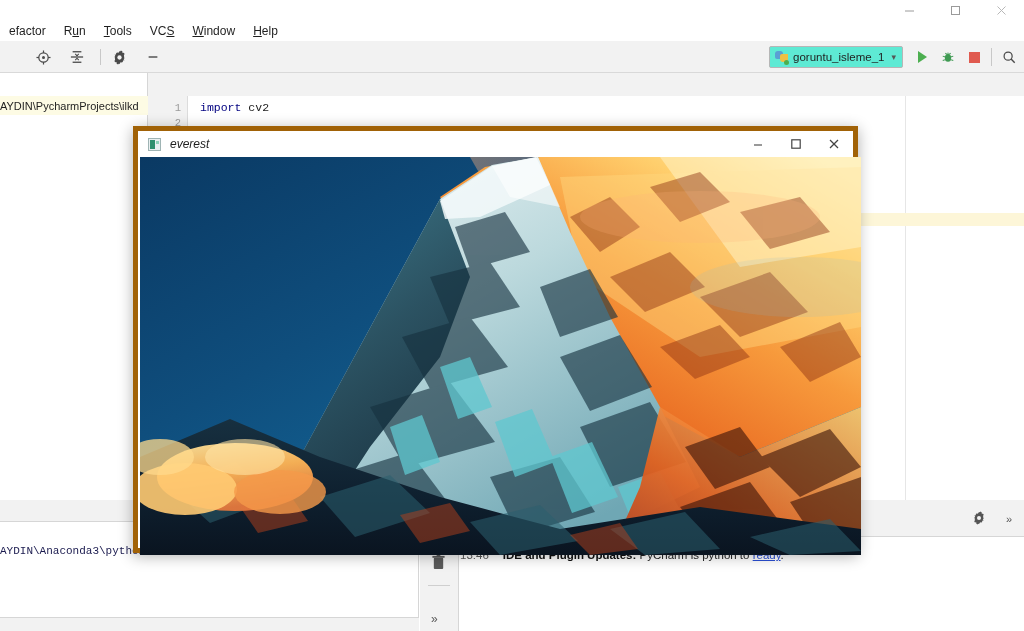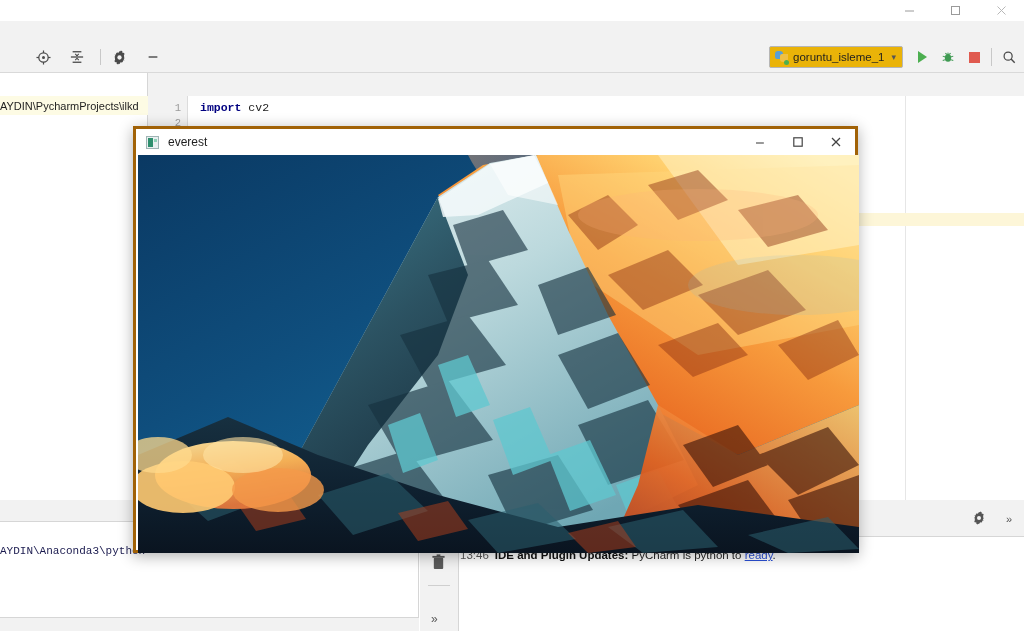--- a/index.html
+++ b/index.html
@@ -53,21 +53,21 @@
     background: #f2f2f2; border-bottom: 1px solid #d9d9d9;
   }
   .tb-left { position: absolute; left: 0; top: 0; height: 32px; display: flex; align-items: center; }
   .tb-ico { width: 26px; height: 26px; display: flex; align-items: center; justify-content: center; color: #4a4a4a; }
   .tb-sep { width: 1px; height: 16px; background: #c8c8c8; margin: 0 5px; }
 
   .tb-right { position: absolute; right: 0; top: 0; height: 32px; display: flex; align-items: center; padding-right: 2px; }
   .runcfg {
     display: flex; align-items: center; gap: 5px;
     height: 22px; padding: 0 6px 0 5px;
-    background: #eab308; border: 1px solid #b6b6b6; border-radius: 2px;
+    background: #5eead4; border: 1px solid #b6b6b6; border-radius: 2px;
     font-size: 11.5px; color: #1f1f1f; white-space: nowrap;
   }
   .py-ico { width: 13px; height: 13px; position: relative; flex: 0 0 13px; }
   .py-ico .a { position:absolute; left:0; top:0; width:8px; height:8px; border-radius:3px 3px 0 2px; background:#5a9fd4; }
   .py-ico .b { position:absolute; right:0; bottom:2px; width:8px; height:8px; border-radius:2px 0 3px 3px; background:#f0c043; }
   .py-ico .dot { position:absolute; right:-1px; bottom:-1px; width:5px; height:5px; border-radius:50%; background:#4caf50; }
   .chev { color:#555; font-size: 9px; margin-left: 2px; }
 
   .run-btn { width: 26px; height: 26px; display:flex; align-items:center; justify-content:center; }
   .play-tri { width: 0; height: 0; border-left: 9px solid #4caf50; border-top: 6px solid transparent; border-bottom: 6px solid transparent; }
@@ -108,21 +108,21 @@
     background: #f2f2f2; border-right: 1px solid #dcdcdc;
   }
   .ln {
     position: absolute; right: 6px; font-size: 10.5px; color: #999999;
     font-family: "Liberation Mono", monospace;
   }
   .code-line {
     position: absolute; left: 52px; font-size: 11.5px;
     font-family: "Liberation Mono", monospace; white-space: pre;
   }
-  .kw { color: #000080; font-weight: bold; }
+  .kw { color: #000080; font-weight: normal; }
   .pln { color: #1a1a1a; }
   .margin-guide { position: absolute; left: 757px; top: 0; width: 1px; height: 100%; background: #e6e6e6; }
   .hl-line { position: absolute; left: 41px; right: 0; height: 13px; background: #fdf6d8; }
 
   
   .bottom-split { position: absolute; left: 0; right: 0; bottom: 0; height: 131px; background: #ffffff; }
 
   .console-pane {
     position: absolute; left: 0; top: 0; width: 419px; height: 131px;
     background: #ffffff; border-right: 1px solid #d6d6d6;
@@ -151,30 +151,31 @@
   .el-gear { position: absolute; right: 38px; top: 11px; color: #555; }
   .el-hide { position: absolute; right: 12px; top: 13px; color: #555; font-size: 11px; }
   .el-sidebar {
     position: absolute; left: 0; top: 37px; width: 39px; bottom: 0;
     background: #f2f2f2; border-right: 1px solid #d6d6d6;
   }
   .el-sb-ico { position: absolute; left: 11px; color: #5a5a5a; }
   .el-sb-div { position: absolute; left: 8px; width: 22px; height: 1px; background: #cfcfcf; }
   .el-body { position: absolute; left: 40px; top: 37px; right: 0; bottom: 0; background: #ffffff; }
   .el-entry { position: absolute; left: 0; top: 12px; font-size: 11.5px; color: #1f1f1f; white-space: nowrap; }
-  .el-time { color: #5a5a5a; margin-right: 6px; }
+  .el-time { color: #5a5a5a; margin-right: 14px; }
   .el-cat { font-weight: bold; color: #111; }
   .el-link { color: #2a4fd6; text-decoration: underline; }
 
   
   .everest-win {
     position: absolute; left: 133px; top: 126px; width: 725px; height: 427px;
     background: #ffffff;
-    border: 3px solid #a16207;
+    border: 5px solid #a16207;
     box-shadow: 0 3px 14px rgba(0,0,0,.32);
+    font-style: italic;
   }
   .ev-titlebar {
     position: absolute; left: 0; top: 0; right: 0; height: 26px;
     background: #ffffff; display: flex; align-items: center;
   }
   .ev-icon {
     width: 13px; height: 13px; margin-left: 10px; flex: 0 0 13px;
     background: #e9eff0; border: 1px solid #9fb4b4; position: relative;
   }
   .ev-icon::before { content:""; position:absolute; left:1px; top:1px; width:5px; height:9px; background:#2f8f6e; }
@@ -210,20 +211,28 @@
         </div>
         <div class="win-btn">
           <svg width="11" height="11" viewBox="0 0 11 11">
               <line x1="1.5" y1="1.5" x2="9.5" y2="9.5" stroke="#b8b8b8" stroke-width="1"></line>
               <line x1="9.5" y1="1.5" x2="1.5" y2="9.5" stroke="#b8b8b8" stroke-width="1"></line>
             </svg>
         </div>
       </div>
     </div>
 
+    <div class="menubar">
+      <div class="menu-item"><span>efactor</span></div>
+      <div class="menu-item">R<span class="mn">u</span>n</div>
+      <div class="menu-item"><span class="mn">T</span>ools</div>
+      <div class="menu-item">VC<span class="mn">S</span></div>
+      <div class="menu-item"><span class="mn">W</span>indow</div>
+      <div class="menu-item"><span class="mn">H</span>elp</div>
+    </div>
 
     <div class="toolbar">
       <div class="tb-left" style="left:30px;">
         <div class="tb-ico">
           <svg width="15" height="15" viewBox="0 0 16 16">
             <circle cx="8" cy="8" r="5" fill="none" stroke="#4a4a4a" stroke-width="1.3"></circle>
             <circle cx="8" cy="8" r="1.6" fill="#4a4a4a"></circle>
             <line x1="8" y1="0.5" x2="8" y2="3.2" stroke="#4a4a4a" stroke-width="1.3"></line>
             <line x1="8" y1="12.8" x2="8" y2="15.5" stroke="#4a4a4a" stroke-width="1.3"></line>
             <line x1="0.5" y1="8" x2="3.2" y2="8" stroke="#4a4a4a" stroke-width="1.3"></line>

